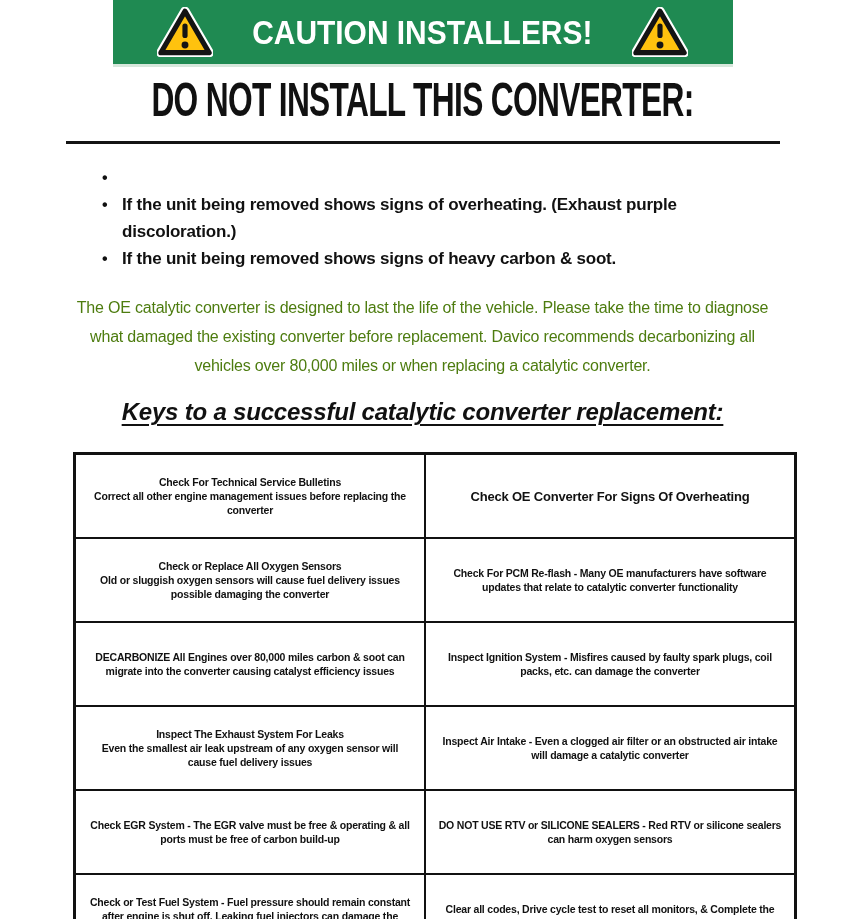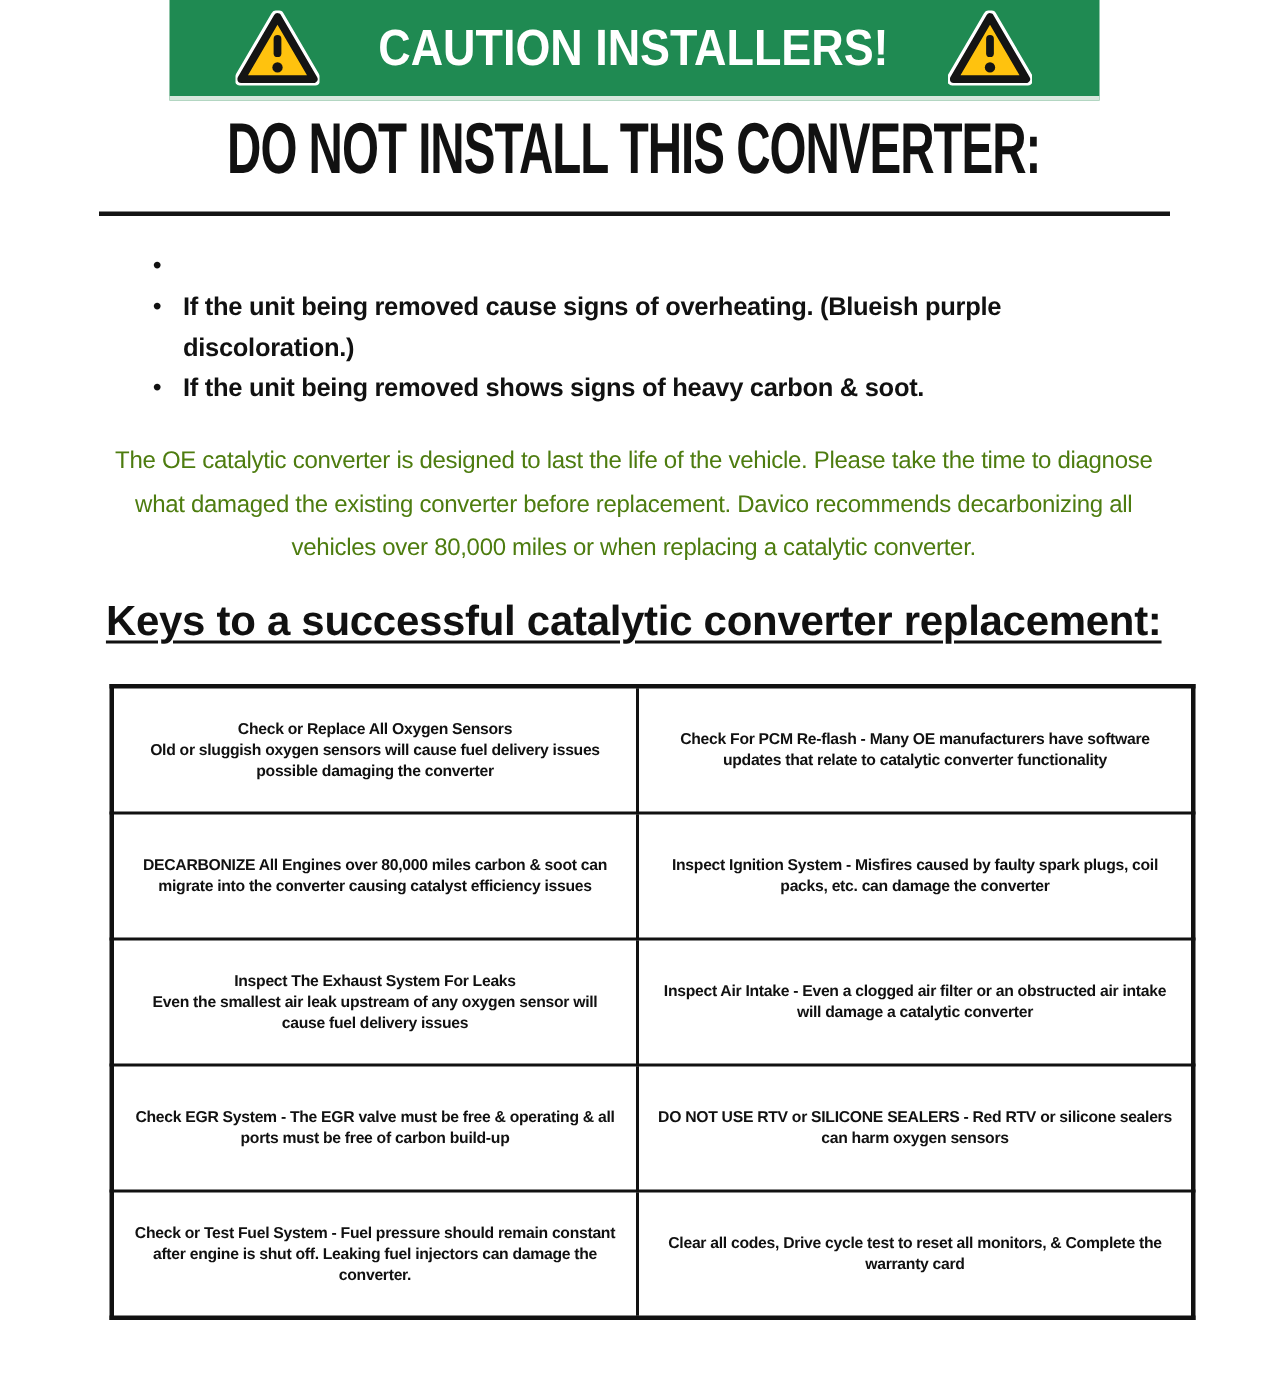--- a/index.html
+++ b/index.html
@@ -89,26 +89,27 @@
     color: #4d7c0f;
     line-height: 29px;
     letter-spacing: -0.2px;
     white-space: pre-line;
   }
 
   
   .keys-heading {
     margin-top: 18px;
     text-align: center;
-    font-size: 28px;
+    font-size: 24px;
     font-weight: 800;
     letter-spacing: -0.2px;
     text-decoration: underline;
     text-decoration-thickness: 2px;
     text-underline-offset: 4px;
+    font-style: italic;
   }
 
   
   .checklist-table {
     border-collapse: collapse;
     table-layout: fixed;
     margin: 26px 0 0 73px;
     width: 692px;
     border: 3px solid #111;
   }
@@ -152,38 +153,43 @@
   <div class="main-heading">DO NOT INSTALL THIS CONVERTER:</div>
 
   <div class="divider"></div>
 
   <ul class="warning-list">
     <li>
       <span class="bullet-dot">•</span>
     </li>
     <li>
       <span class="bullet-dot">•</span>
-      <span class="li-text">If the unit being removed cause signs of overheating. (Blueish purple
+      <span class="li-text">If the unit being removed shows signs of overheating. (Exhaust purple
 discoloration.)</span>
     </li>
     <li>
       <span class="bullet-dot">•</span>
       <span class="li-text">If the unit being removed shows signs of heavy carbon &amp; soot.</span>
     </li>
   </ul>
 
   <div class="intro-paragraph">The OE catalytic converter is designed to last the life of the vehicle. Please take the time to diagnose
 what damaged the existing converter before replacement. Davico recommends decarbonizing all
 vehicles over 80,000 miles or when replacing a catalytic converter.</div>
 
   <div class="keys-heading">Keys to a successful catalytic converter replacement:</div>
 
   <table class="checklist-table">
     <tbody>
       <tr>
+        <td class="col-left">Check For Technical Service Bulletins
+Correct all other engine management issues before replacing the converter</td>
+        <td class="col-right cell-xl">Check OE Converter For Signs Of Overheating</td>
+      </tr>
+      <tr>
         <td class="col-left">Check or Replace All Oxygen Sensors
 Old or sluggish oxygen sensors will cause fuel delivery issues possible damaging the converter</td>
         <td class="col-right">Check For PCM Re-flash - Many OE manufacturers have software updates that relate to catalytic converter functionality</td>
       </tr>
       <tr>
         <td class="col-left">DECARBONIZE All Engines over 80,000 miles carbon &amp; soot can migrate into the converter causing catalyst efficiency issues</td>
         <td class="col-right">Inspect Ignition System - Misfires caused by faulty spark plugs, coil packs, etc. can damage the converter</td>
       </tr>
       <tr>
         <td class="col-left">Inspect The Exhaust System For Leaks

